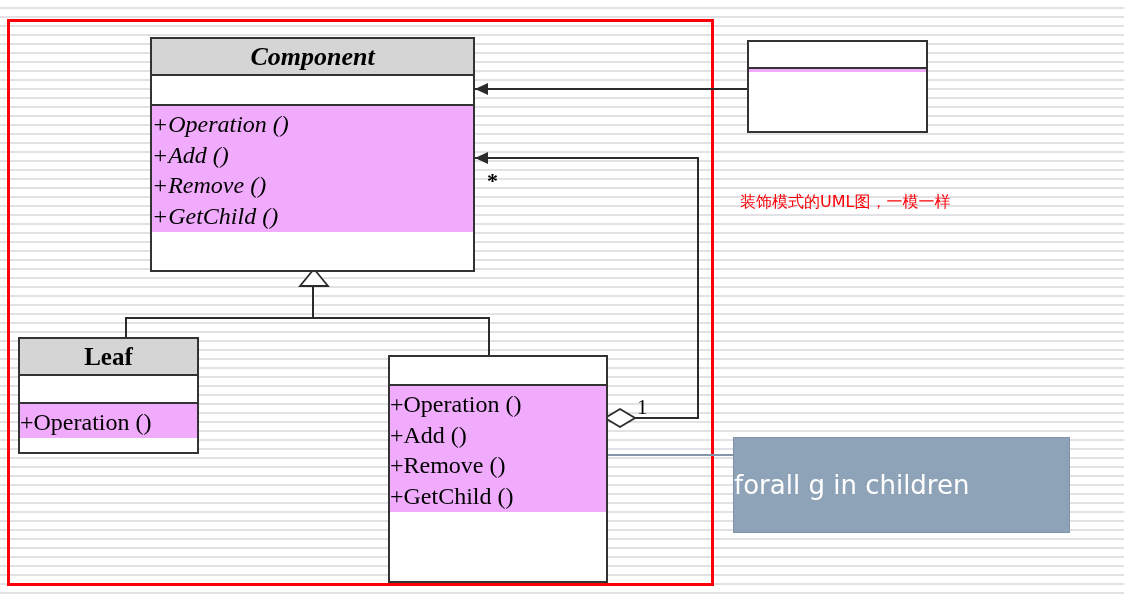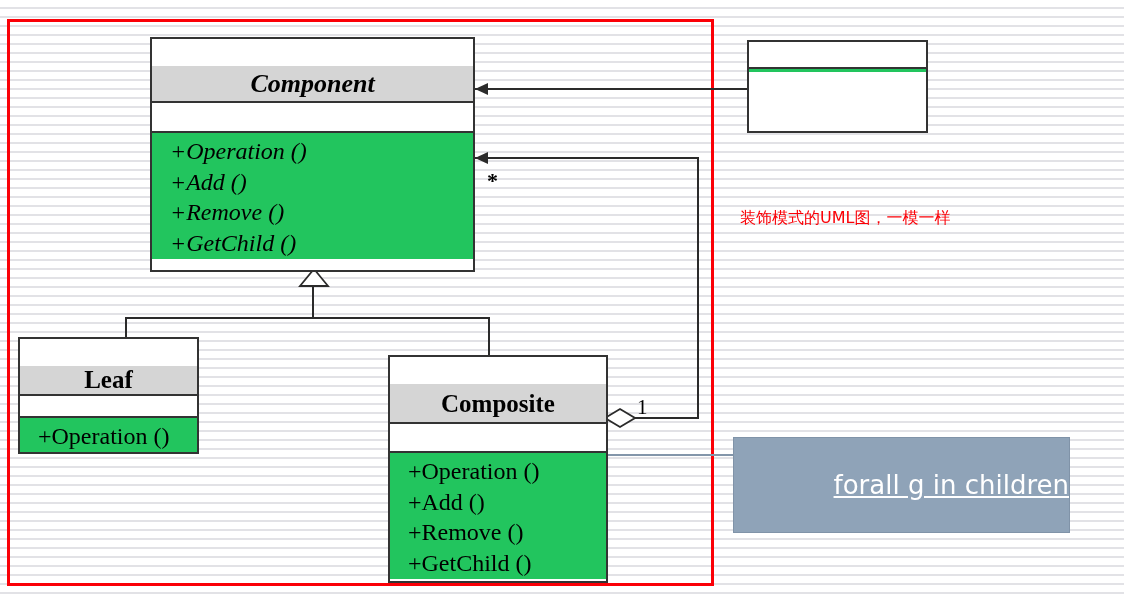--- a/index.html
+++ b/index.html
@@ -52,34 +52,33 @@
     box-sizing: border-box;
     background-color: #d5d5d5;
     border-bottom: 2px solid #333333;
     text-align: center;
     color: #000000;
     font-weight: bold;
     line-height: 1.0;
     display: flex;
     align-items: center;
     justify-content: center;
-    margin-top: 27px;
   }
   .uml-name.italic {
     font-style: italic;
   }
   .uml-attrs {
     box-sizing: border-box;
     border-bottom: 2px solid #333333;
     background-color: #ffffff;
   }
   .uml-ops {
     box-sizing: border-box;
-    background-color: #22c55e;
-    padding: 3px 0 0 18px;
+    background-color: #f0abfc;
+    padding: 3px 0 0 0;
   }
   .uml-ops .op {
     white-space: nowrap;
     color: #000000;
     line-height: 1.28;
   }
   .uml-ops.italic .op {
     font-style: italic;
   }
 
@@ -125,25 +124,24 @@
   .note-box {
     position: absolute;
     box-sizing: border-box;
     background-color: #8fa3b8;
     border: 1px solid #8093a8;
     color: #ffffff;
     font-family: "DejaVu Sans", sans-serif;
     text-align: center;
     display: flex;
     flex-direction: column;
-    align-items: flex-end;
+    align-items: flex-start;
     justify-content: center;
     z-index: 22;
     line-height: 1.32;
-    text-decoration: underline;
   }
   .note-leader {
     position: absolute;
     height: 2px;
     background-color: #8396aa;
     z-index: 10;
   }
 
   
   .annotation {
@@ -214,29 +212,28 @@
 
   <div class="uml-class" style="left:18px; top:337px; width:181px; height:117px;">
     <div class="uml-name" style="height:37px; font-size:25px;">Leaf</div>
     <div class="uml-attrs" style="height:28px;"></div>
     <div class="uml-ops" style="font-size:24px;">
       <div class="op">+Operation ()</div>
     </div>
   </div>
 
   <div class="uml-class" style="left:388px; top:355px; width:220px; height:228px;">
-    <div class="uml-name" style="height:40px; font-size:25px;">Composite</div>
     <div class="uml-attrs" style="height:29px;"></div>
     <div class="uml-ops" style="font-size:24px;">
       <div class="op">+Operation ()</div>
       <div class="op">+Add ()</div>
       <div class="op">+Remove ()</div>
       <div class="op">+GetChild ()</div>
     </div>
   </div>
 
   <div class="note-box" style="left:733px; top:437px; width:337px; height:96px; font-size:26px;">
     <div>forall g in children</div>
   </div>
 
-  <div class="annotation" style="left:740px; top:194px; font-size:16px;margin-top:16px;">装饰模式的UML图，一模一样</div>
+  <div class="annotation" style="left:740px; top:194px; font-size:16px;">装饰模式的UML图，一模一样</div>
 
 </div>
 
 </body></html>

